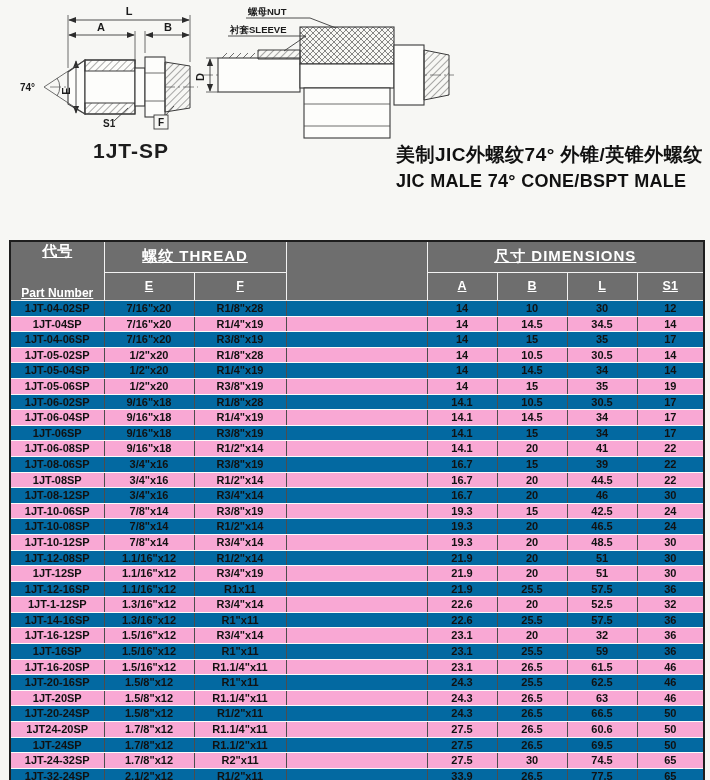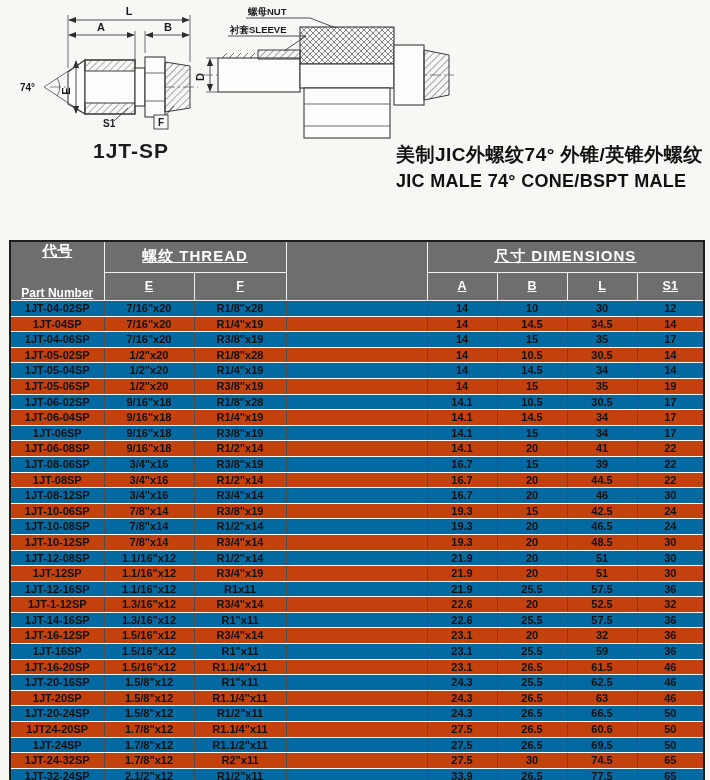--- a/index.html
+++ b/index.html
@@ -49,21 +49,21 @@
   tbody td {
     padding:0; text-align:center; vertical-align:middle;
     font-size:11px; font-weight:bold; color:#111;
     height:14.6px; line-height:14.6px;
     border-right:1px solid #4d4d4d;
     border-bottom:1px solid #fbfbfa;
     white-space:nowrap; overflow:hidden;
   }
   tbody td:last-child { border-right:none; }
   tr.norm { background:#0369a1; }
-  tr.alt  { background:#c2410c; }
+  tr.alt  { background:#f9a8d4; }
 </style>
 </head>
 <body>
 
 <div class="top">
 
   <div class="drawing-left">
     <svg width="195" height="165" viewBox="0 0 195 165">
       <defs>
         <pattern id="hatch" width="5" height="5" patternUnits="userSpaceOnUse" patternTransform="rotate(45)">

